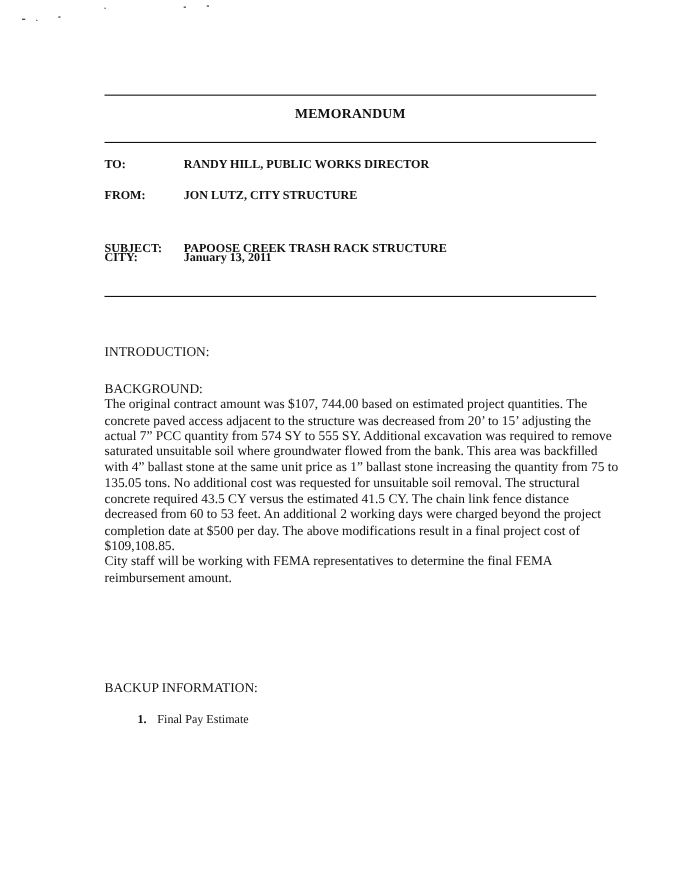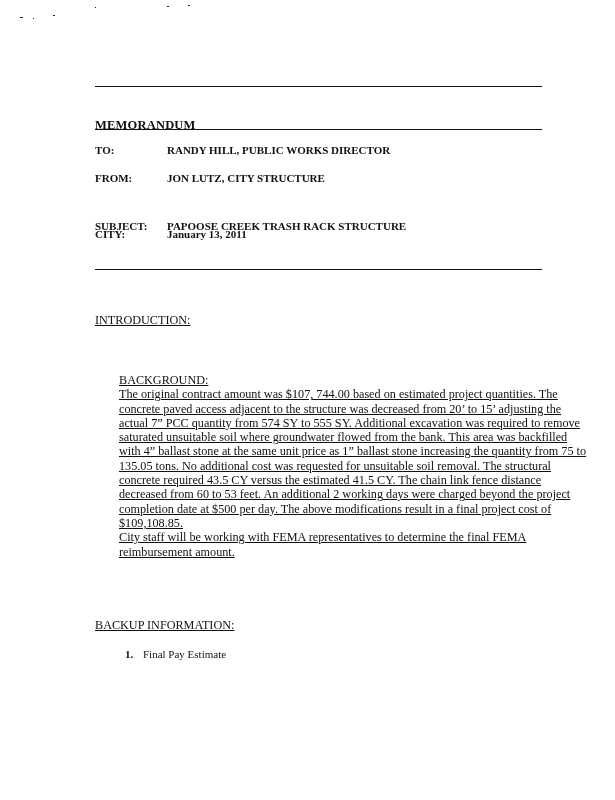--- a/index.html
+++ b/index.html
@@ -1,24 +1,24 @@
 <!DOCTYPE html>
 <html><head>
 <meta charset="utf-8">
 <style>
   html, body { margin: 0; padding: 0; background: #ffffff; }
   body { width: 615px; height: 800px; position: relative; overflow: hidden;
          font-family: "Liberation Serif", serif; color: #111; }
   .speck { position: absolute; background: #222; height: 1px; }
   .rule { position: absolute; left: 95px; width: 447px; height: 1px; background: #111; }
-  .title { position: absolute; left: 95px; width: 447px; top: 118px; text-align: left;
+  .title { position: absolute; left: 95px; width: 447px; top: 96px; text-align: center;
            font-weight: bold; font-size: 12.5px; letter-spacing: 0.2px; }
   .hdr { position: absolute; left: 95px; font-size: 11px; font-weight: bold; }
   .hdr .lbl { display: inline-block; width: 72px; }
-  .body { position: absolute; left: 95px; width: 470px; font-size: 12.2px; line-height: 14.3px; text-decoration: underline; }
+  .body { position: absolute; left: 95px; width: 470px; font-size: 12.2px; line-height: 14.3px; }
   .body p { margin: 0; }
   .heading { margin: 0; }
   .list { position: absolute; left: 125px; top: 648px; font-family: Liberation Serif, serif; font-size: 11px; }
   .list .num { font-weight: bold; display: inline-block; width: 18px; }
 </style>
 </head>
 <body>
 
 <div class="speck" style="left:20px;top:17px;width:3px;"></div>
 <div class="speck" style="left:33px;top:18px;width:1px;"></div>
@@ -43,21 +43,21 @@
 <div class="hdr" style="top:228px;">
   <span class="lbl">CITY:</span><span>January 13, 2011</span>
 </div>
 
 <div class="rule" style="top:269px;"></div>
 
 <div class="body" style="top:313px;">
   <p class="heading">INTRODUCTION:</p>
 </div>
 
-<div class="body" style="top:373px;margin-left:24px;">
+<div class="body" style="top:346px;">
   <p class="heading">BACKGROUND:</p>
   <p>The original contract amount was $107, 744.00 based on estimated project quantities.  The concrete paved access adjacent to the structure was decreased from 20’ to 15’ adjusting the actual 7” PCC quantity from 574 SY to 555 SY.  Additional excavation was required to remove saturated unsuitable soil where groundwater flowed from the bank.  This area was backfilled with 4” ballast stone at the same unit price as 1” ballast stone increasing the quantity from 75 to 135.05 tons.  No additional cost was requested for unsuitable soil removal.  The structural concrete required 43.5 CY versus the estimated 41.5 CY.  The chain link fence distance decreased from 60 to 53 feet.  An additional 2 working days were charged beyond the project completion date at $500 per day.  The above modifications result in a final project cost of $109,108.85.</p>
   <p>City staff will be working with FEMA representatives to determine the final FEMA reimbursement amount.</p>
 </div>
 
 <div class="body" style="top:565px;">
 </div>
 
 <div class="body" style="top:618px;">
   <p class="heading">BACKUP INFORMATION:</p>

